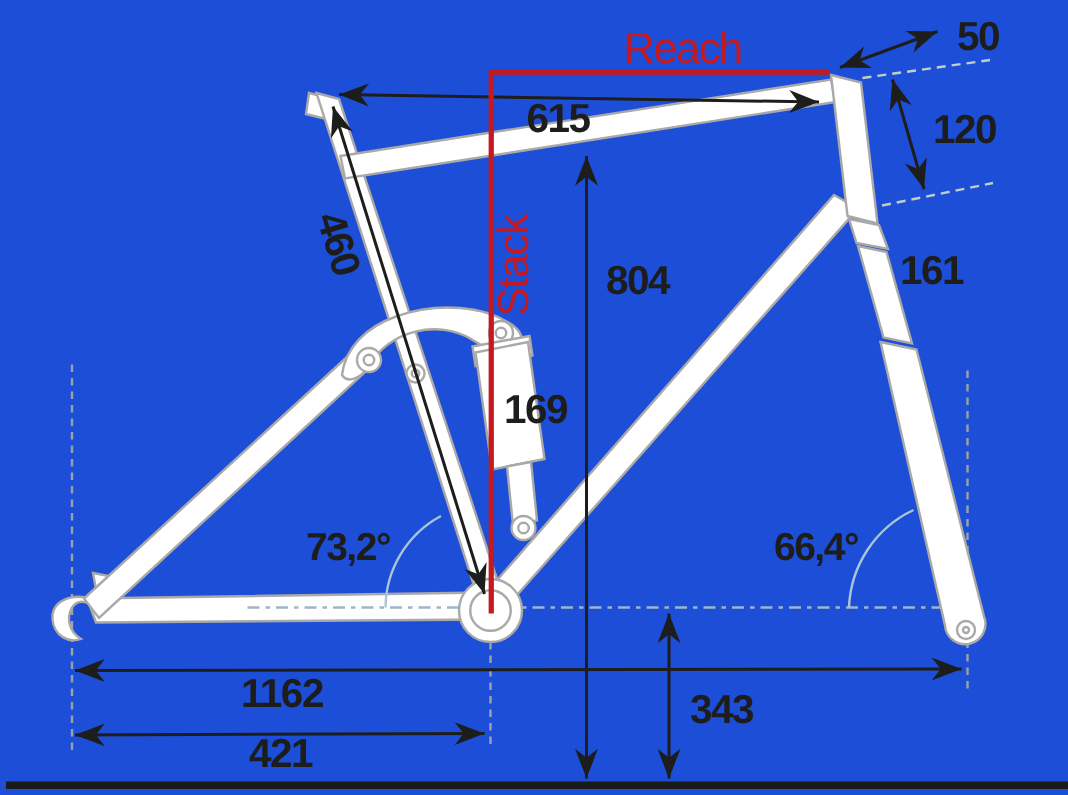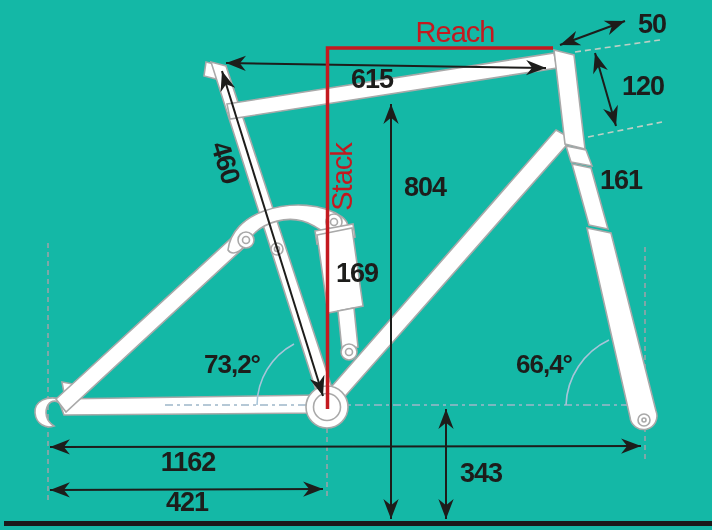--- a/index.html
+++ b/index.html
@@ -1,16 +1,16 @@
 <!DOCTYPE html>
 <html><head>
 <meta charset="utf-8">
 <style>
   html,body { margin:0; padding:0; background:#ffffff; }
-  .stage { position:relative; width:712px; height:530px; background:#14b8a6; overflow:hidden; }
+  .stage { position:relative; width:712px; height:530px; background:#1d4ed8; overflow:hidden; }
   svg { display:block; }
   .num  { font-family:"Liberation Sans", sans-serif; font-weight:bold; font-size:27px; fill:#1d1d1b; letter-spacing:-1px; }
   .numsm{ font-family:"Liberation Sans", sans-serif; font-weight:bold; font-size:26px; fill:#1d1d1b; letter-spacing:-1px; }
   .redlbl { font-family:"Liberation Sans", sans-serif; font-weight:normal; font-size:29px; letter-spacing:-1px; }
   .frame { fill:#ffffff; stroke:#a9a9a9; stroke-width:1.6; }
   .frameline { fill:none; stroke:#a9a9a9; stroke-width:1.6; }
   .dim { stroke:#1d1d1b; stroke-width:2; fill:none; }
   .arrowfill { fill:#1d1d1b; }
 </style>
 </head>

